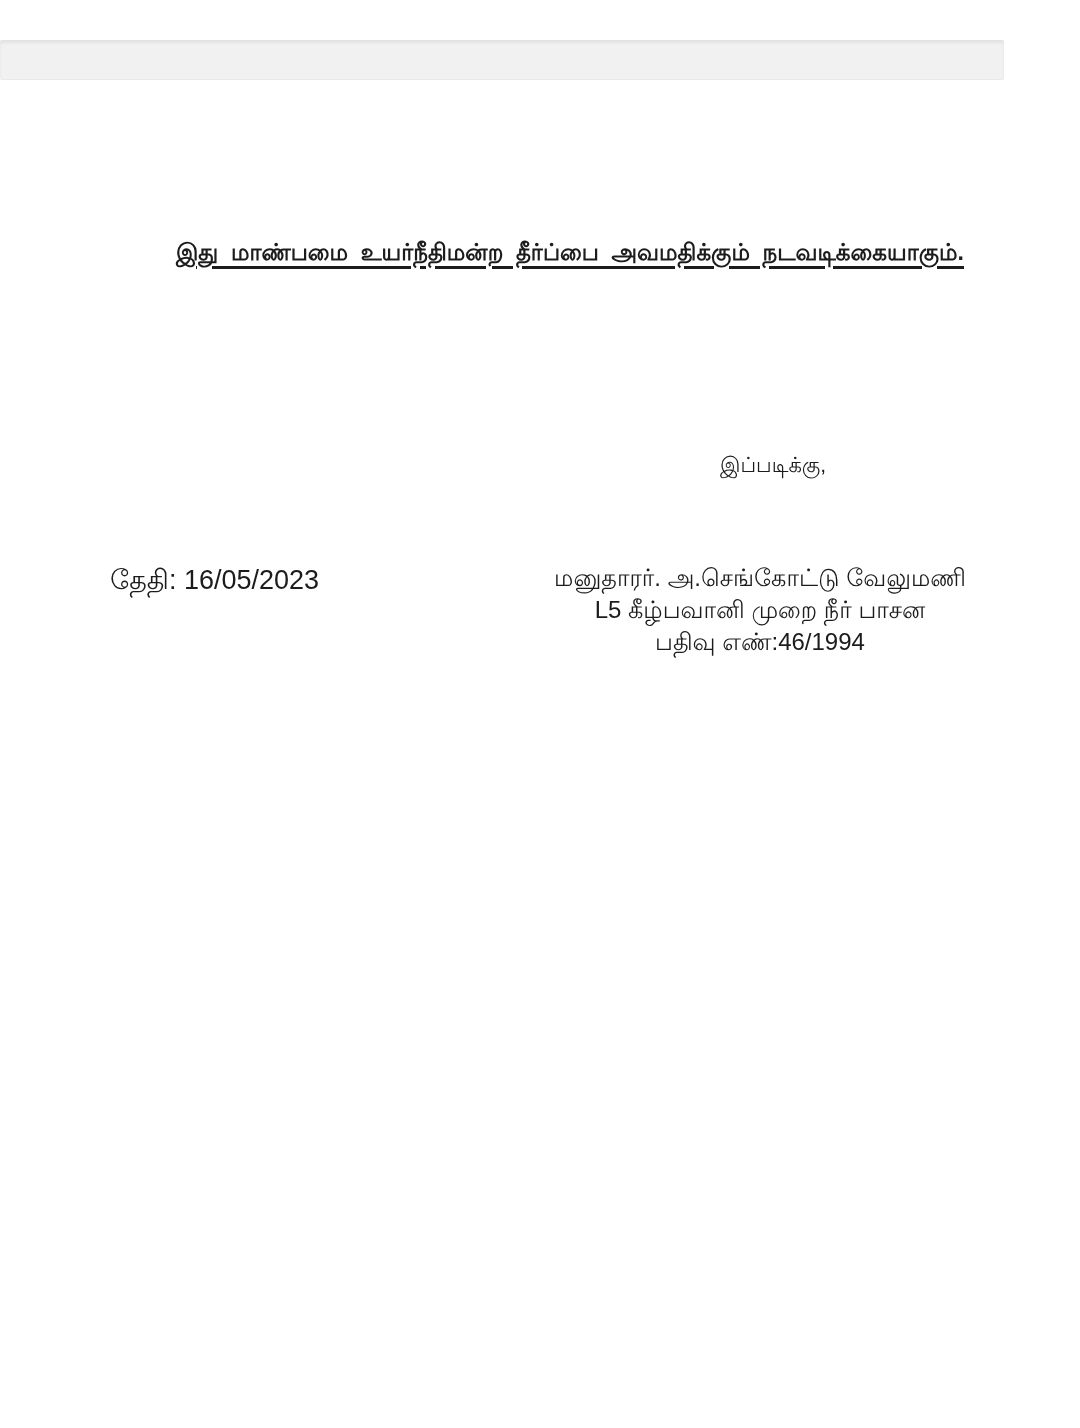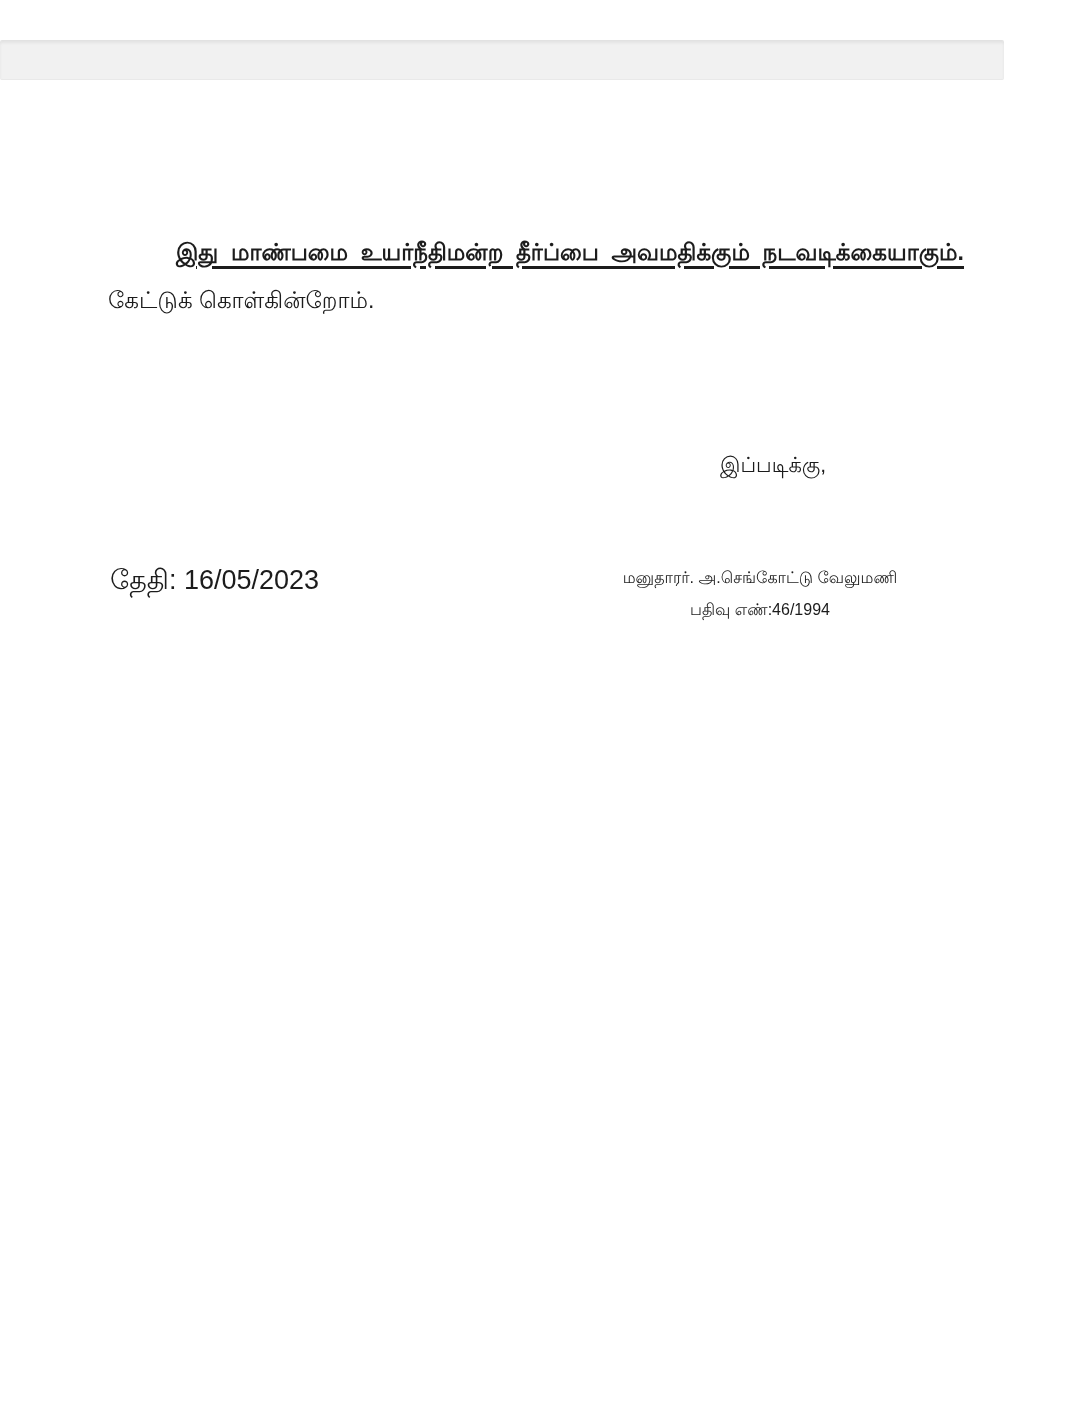--- a/index.html
+++ b/index.html
@@ -85,44 +85,44 @@
     font-size: 27px;
     line-height: 32px;
   }
 
   .signature-block {
     position: absolute;
     top: 562px;
     left: 520px;
     width: 480px;
     text-align: center;
-    font-size: 16px;
+    font-size: 24px;
   }
   .signature-line {
     line-height: 32px;
     height: 32px;
     white-space: nowrap;
   }
 </style>
 </head>
 <body>
 
 <div class="letter-page">
 
   <div class="page-separator"></div>
 
   <div class="para">
     <div class="para-line heading-line">
       <span class="heading-underline">இது மாண்பமை உயர்நீதிமன்ற தீர்ப்பை அவமதிக்கும் நடவடிக்கையாகும்.</span>
     </div>
-    <div class="para-line last-line">கேட்டுக் கொள்கின்றோம்.</div>
   </div>
 
   <div class="closing-line">இப்படிக்கு,</div>
 
   <div class="date-line">தேதி: 16/05/2023</div>
 
   <div class="signature-block">
     <div class="signature-line">மனுதாரர். அ.செங்கோட்டு வேலுமணி</div>
+    <div class="signature-line">L5 கீழ்பவானி முறை நீர் பாசன</div>
     <div class="signature-line">பதிவு எண்:46/1994</div>
   </div>
 
 </div>
 
 </body></html>

